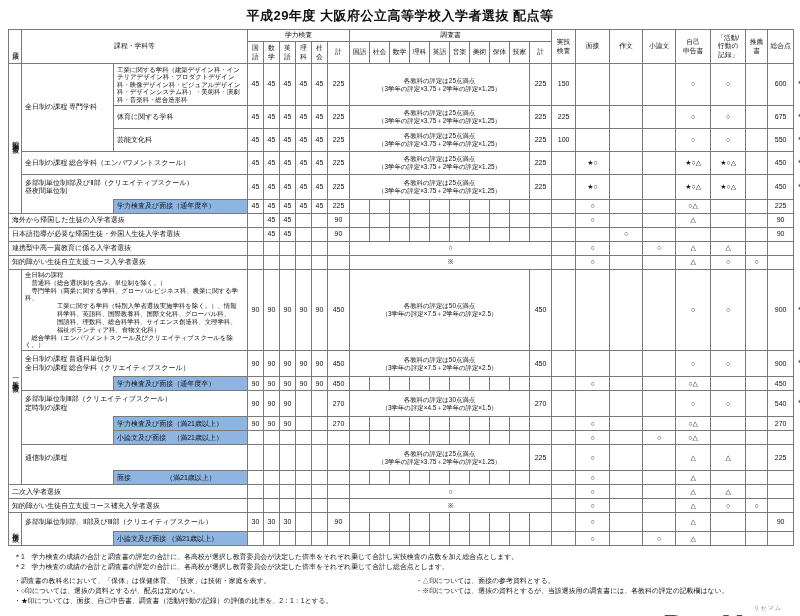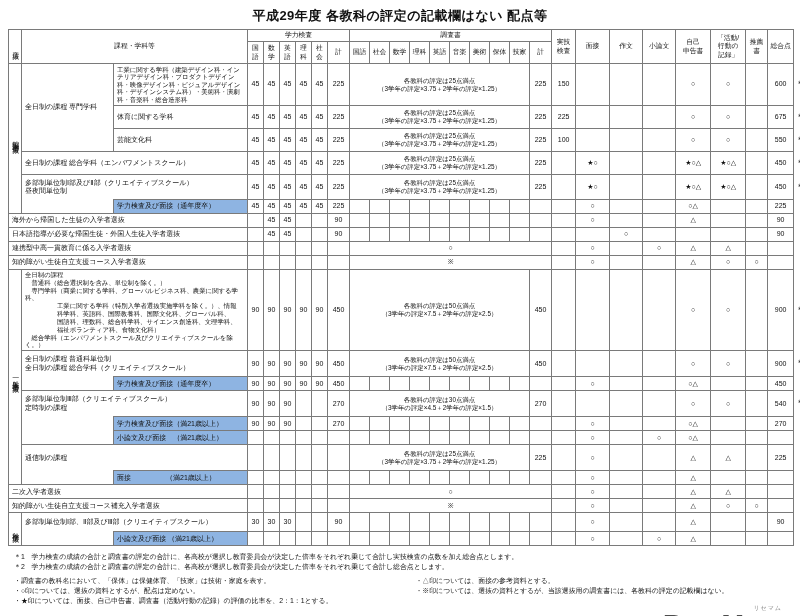--- a/index.html
+++ b/index.html
@@ -25,21 +25,21 @@
   .fnleft{width:52%;}
   .fnright{width:48%;}
   .logo{position:absolute;right:0px;bottom:-34px;text-align:right;color:#4d4d4d;}
   .logo .ruby{font-size:6px;color:#888;letter-spacing:1px;margin-right:4px;}
   .logo .word{font-size:27px;font-weight:bold;letter-spacing:-1.5px;line-height:1;}
 </style>
 </head>
 <body>
 
 <div class="page">
-  <div class="title">平成29年度 各教科の評定の記載欄はない 配点等</div>
+  <div class="title">平成29年度 大阪府公立高等学校入学者選抜 配点等</div>
 
   <table>
     <colgroup>
       <col style="width:13px">
         <col style="width:92px">
         <col style="width:134px">
       <col style="width:16px">
         <col style="width:16px">
         <col style="width:16px">
         <col style="width:16px">

